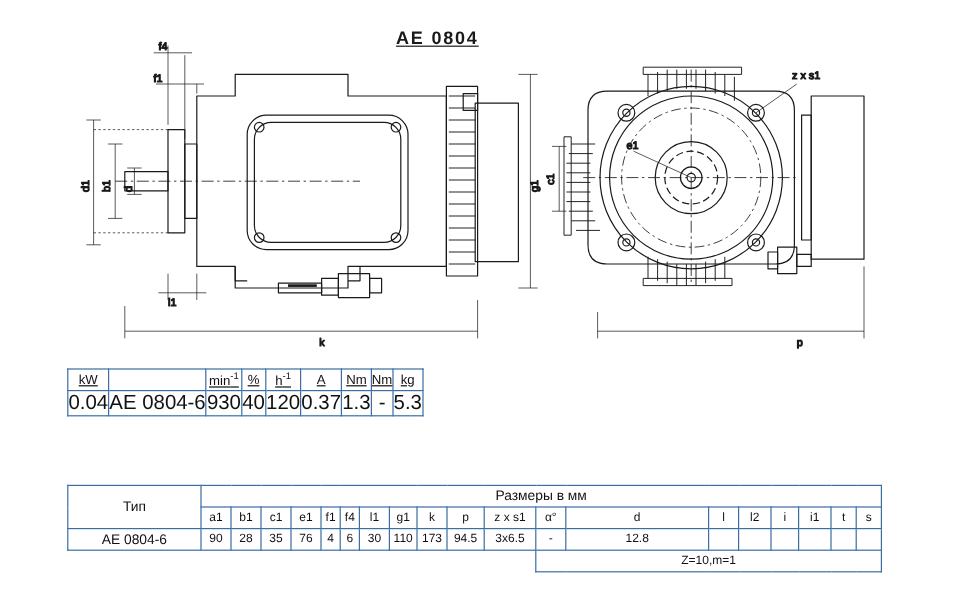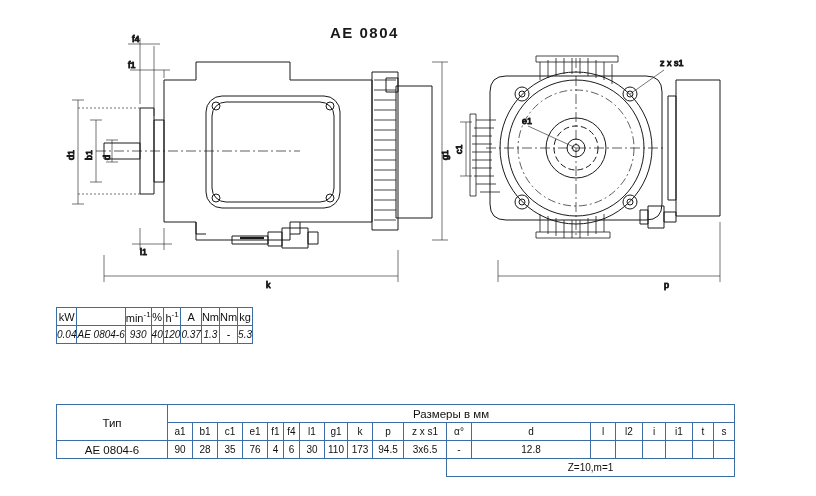--- a/index.html
+++ b/index.html
@@ -4,40 +4,40 @@
 <style>
   html,body{margin:0;padding:0;}
   body{
     width:816px;height:496px;
     background:#ffffff;
     font-family:"Liberation Sans", sans-serif;
     color:#1a1a1a;
     overflow:hidden;
     position:relative;
   }
-  .title-pos{position:absolute;left:330px;top:24px;font-size:15px;font-weight:bold;letter-spacing:1.5px;}
+  .title-pos{position:absolute;left:330px;top:24px;font-size:15px;font-weight:bold;letter-spacing:1.5px;text-decoration:underline;}
 
   
   #drawing{position:absolute;left:0;top:0;width:816px;height:300px;}
 
   
   table{border-collapse:collapse;position:absolute;}
   td,th{
     border:1px solid #3a6ea5;
     font-size:11px;
     text-align:center;
     color:#111;
     padding:0;
     font-weight:normal;
     background:#ffffff;
   }
   #t1{left:56px;top:307px;}
   #t1 .hdr{font-size:11.5px;line-height:1.15;height:34px;}
-  #t1 .unit{height:17px;font-size:11px;}
-  #t1 .val{height:17px;font-size:10px;font-style:italic;}
+  #t1 .unit{height:17px;font-size:11px;text-decoration:underline;}
+  #t1 .val{height:17px;font-size:17px;}
 
   #t2{left:56px;top:404px;}
   #t2 td{height:17px;}
   #t2 .tt{font-size:11.5px;}
   #t2 .small{font-size:10px;}
 
   sup{font-size:8px;vertical-align:super;}
   .lbl{font-size:9px;fill:#111;font-family:"Liberation Sans",sans-serif;}
 </style>
 </head>

